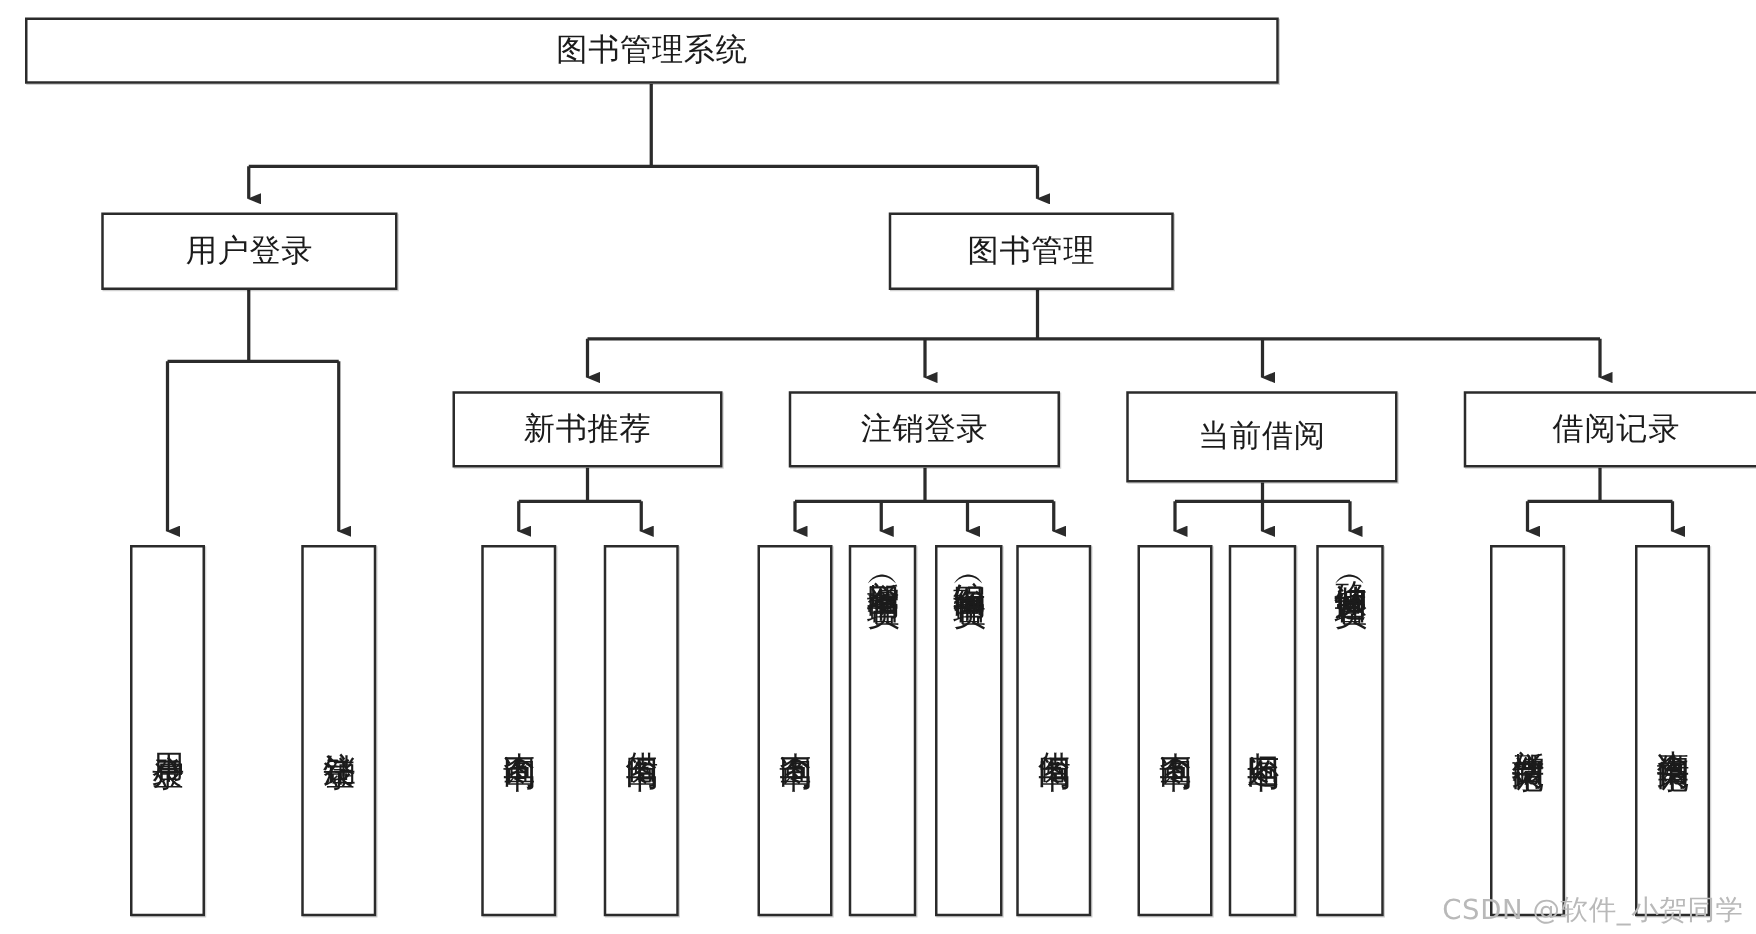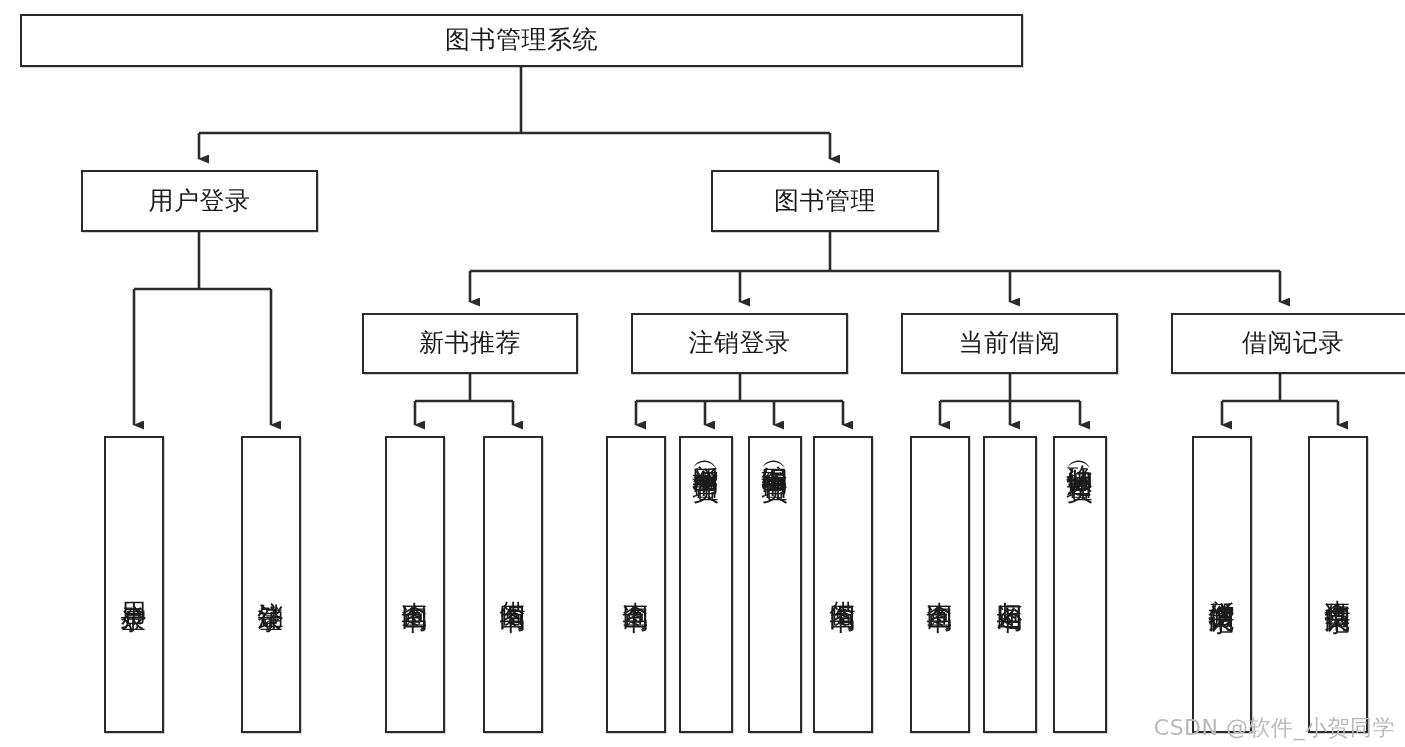--- a/index.html
+++ b/index.html
@@ -148,21 +148,21 @@
   </div>
 
   <div class="node horiz" style="left:362px; top:313px; width:216px; height:61px;">
     <span class="label">新书推荐</span>
   </div>
 
   <div class="node horiz" style="left:631px; top:313px; width:217px; height:61px;">
     <span class="label">注销登录</span>
   </div>
 
-  <div class="node horiz" style="left:901px; top:313px; width:217px; height:61px;">
+  <div class="node horiz" style="left:901px; top:313px; width:217px; height:73px;">
     <span class="label">当前借阅</span>
   </div>
 
   <div class="node horiz" style="left:1171px; top:313px; width:244px; height:61px;">
     <span class="label">借阅记录</span>
   </div>
 
   <div class="node vert centered" style="left:104px; top:436px; width:60px; height:297px;">
     <span class="label">用户登录</span>
   </div>

